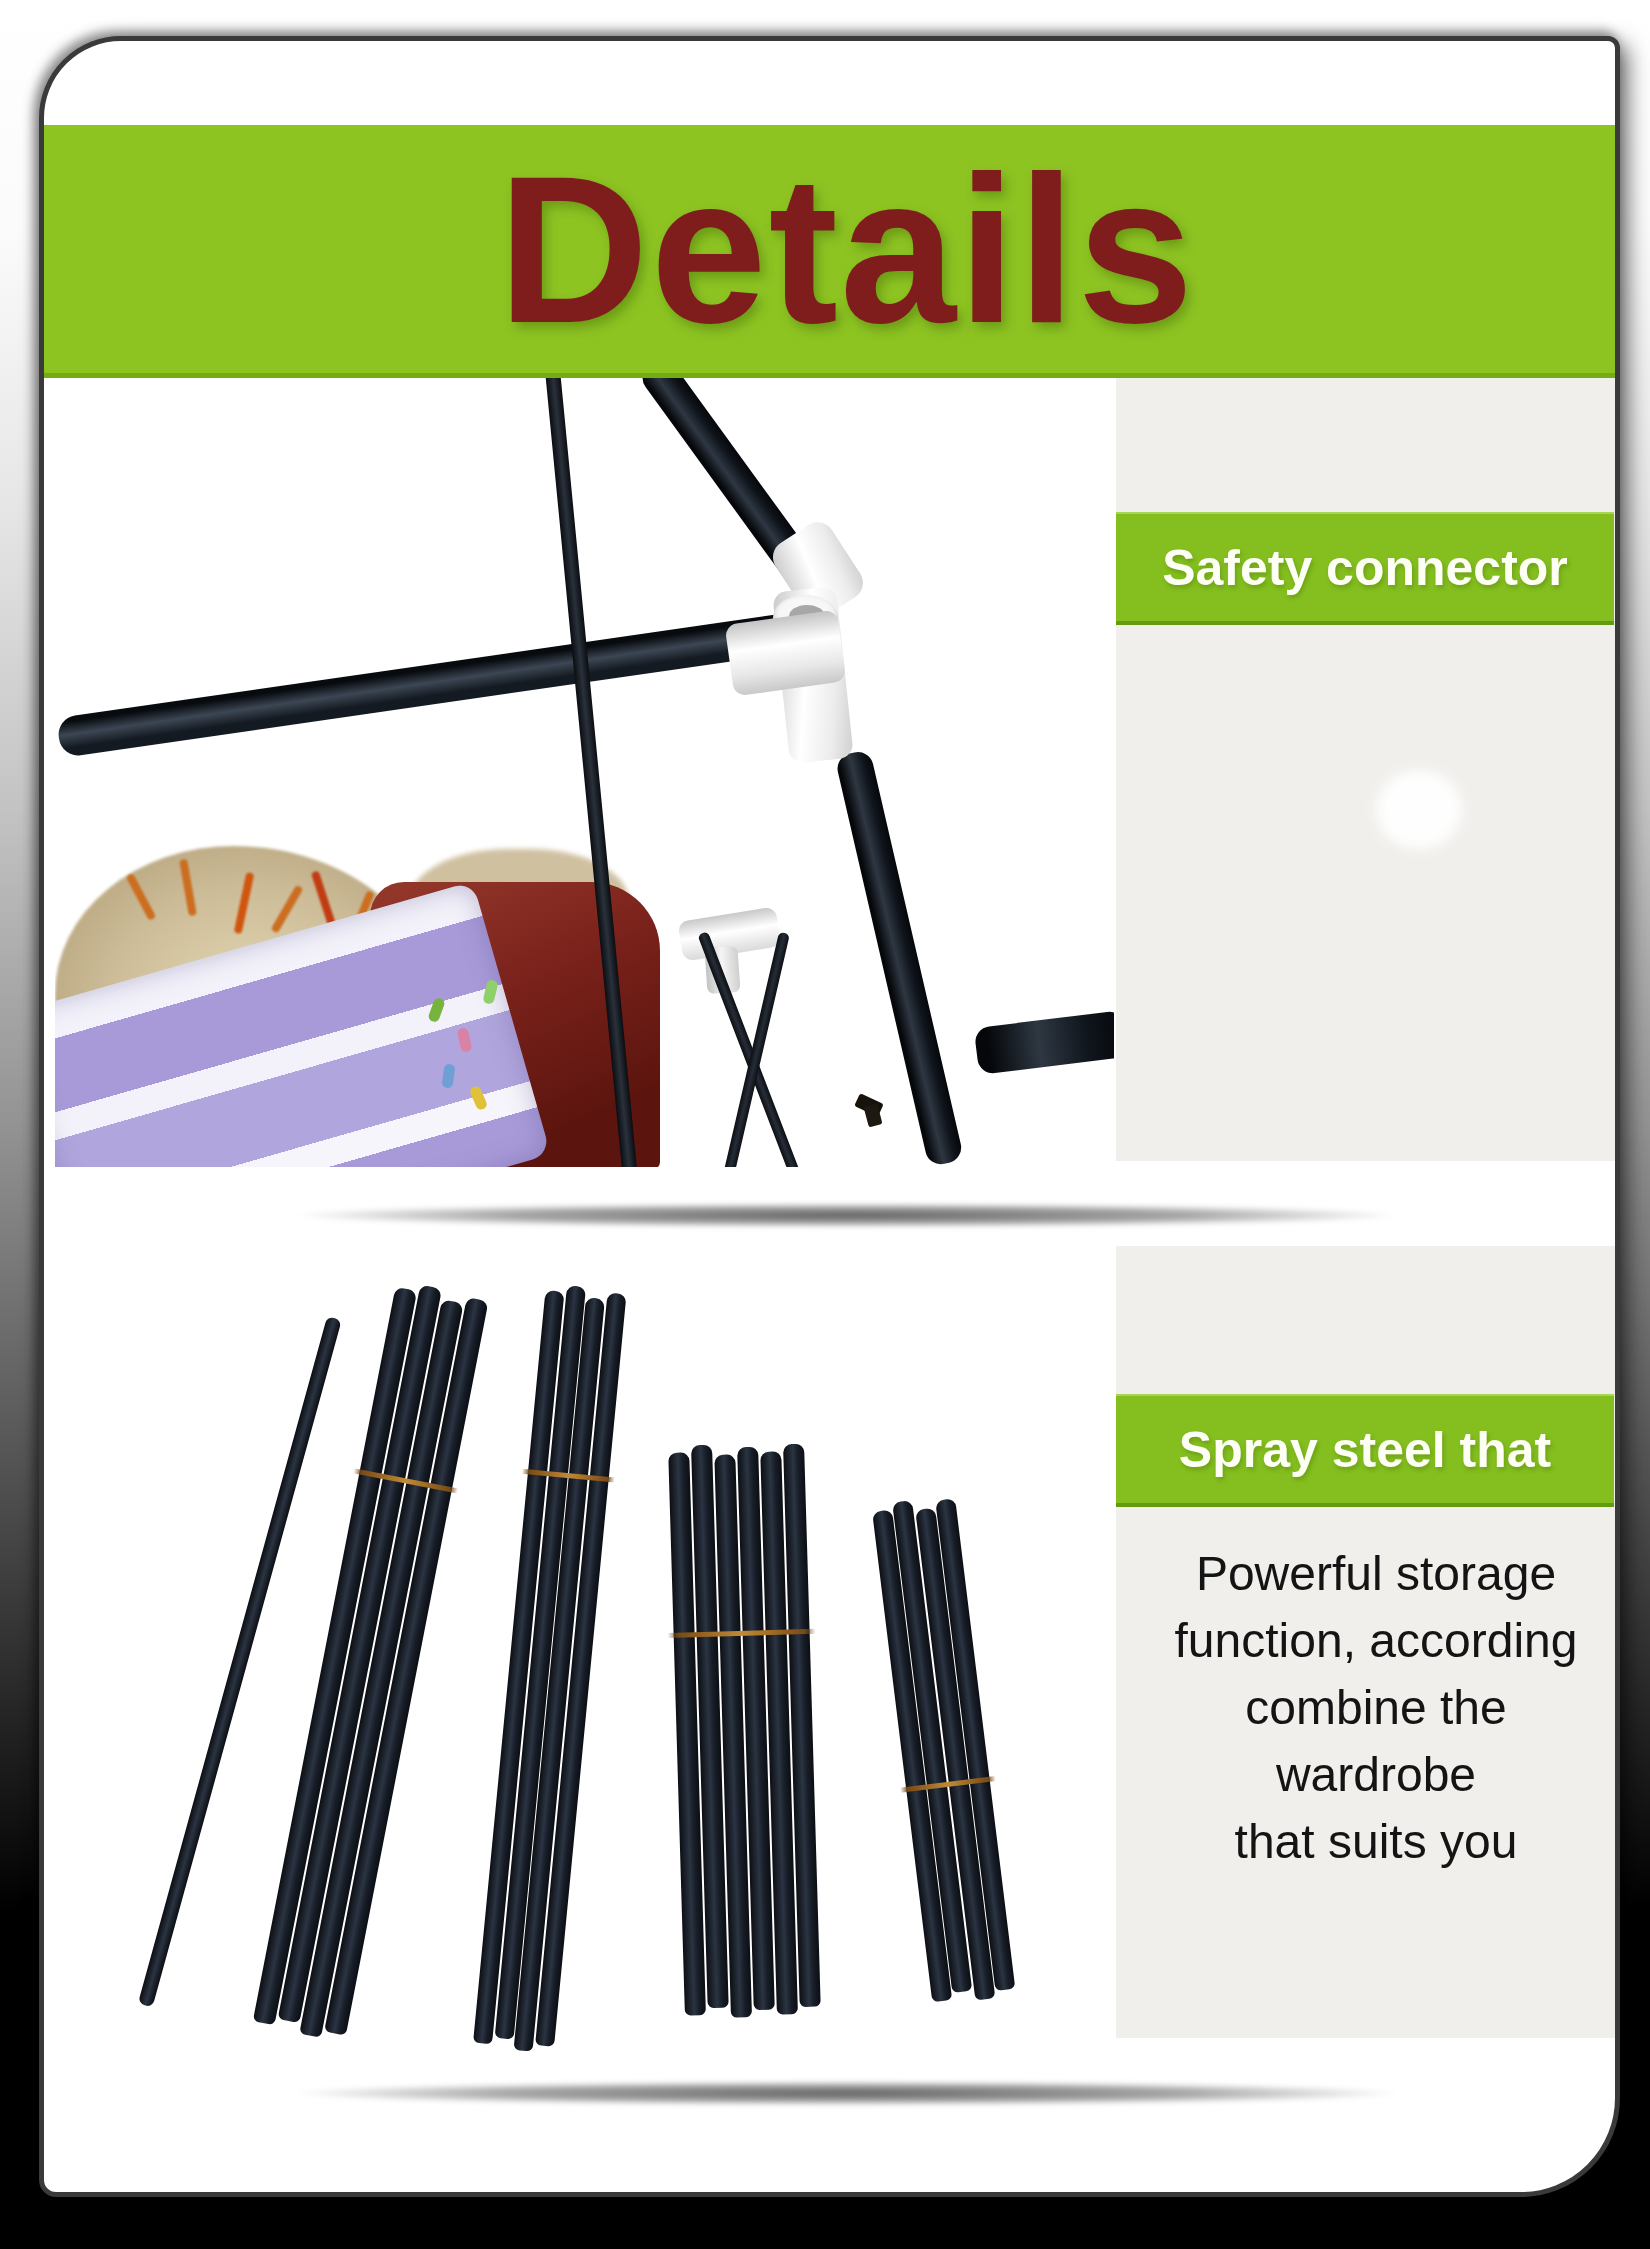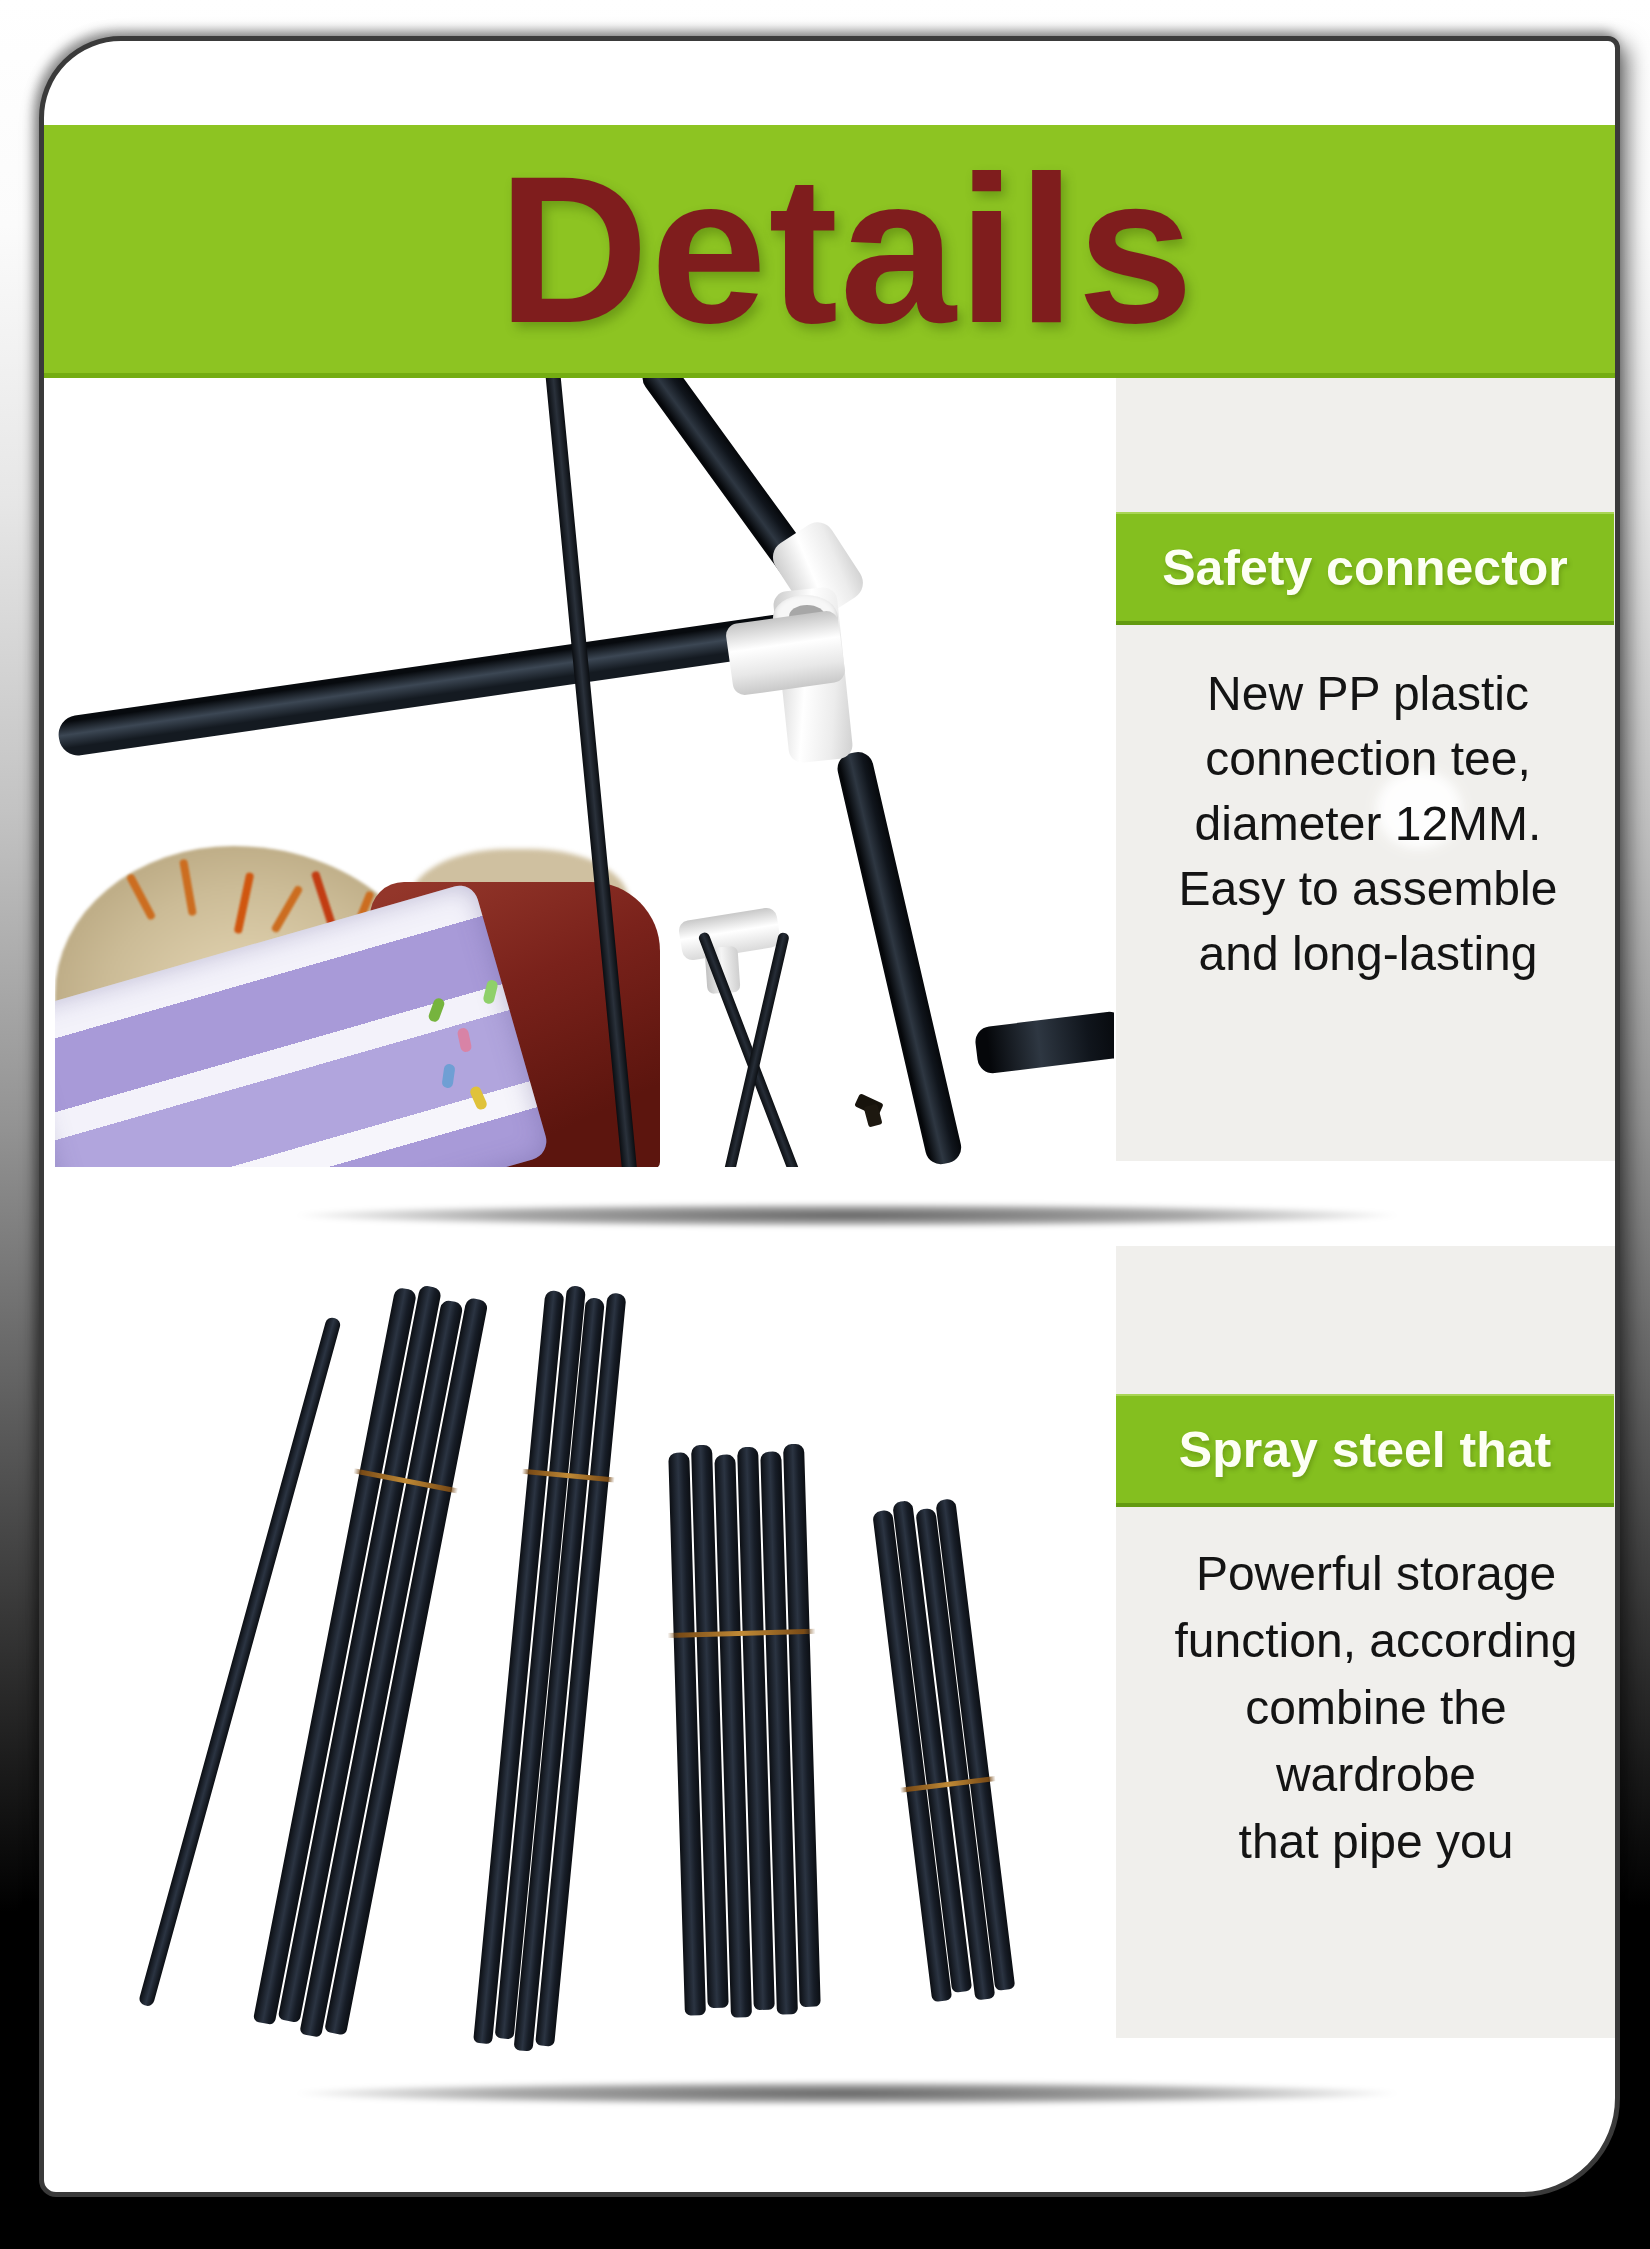--- a/index.html
+++ b/index.html
@@ -171,27 +171,20 @@
     <div class="xrod" style="left:724px;top:555px;height:258px;transform:rotate(13deg);"></div>
     <div class="abs clip-a"></div>
     <div class="abs clip-b"></div>
   </div>
 
   <div class="panel panel-1"></div>
   <div class="green-label label-1">
     <span>Safety connector</span>
   </div>
   <div class="blob-12mm"></div>
-  <div class="para para-1">
-    <div>New PP plastic</div>
-    <div>connection tee,</div>
-    <div>diameter 12MM.</div>
-    <div>Easy to assemble</div>
-    <div>and long-lasting</div>
-  </div>
 
   <div class="divider divider-1"></div>
 
   <div class="photo2">
     <div class="single-pipe"></div>
     <div class="bundle b2">
       <div class="pipe"></div>
       <div class="pipe"></div>
       <div class="pipe"></div>
       <div class="pipe"></div>
@@ -224,18 +217,18 @@
 
   <div class="panel panel-2"></div>
   <div class="green-label label-2">
     <span>Spray steel that</span>
   </div>
   <div class="para para-2">
     <div>Powerful storage</div>
     <div>function, according</div>
     <div>combine the</div>
     <div>wardrobe</div>
-    <div>that pipe you</div>
+    <div>that suits you</div>
   </div>
 
   <div class="divider divider-2"></div>
 </div>
 
 
 </body></html>

